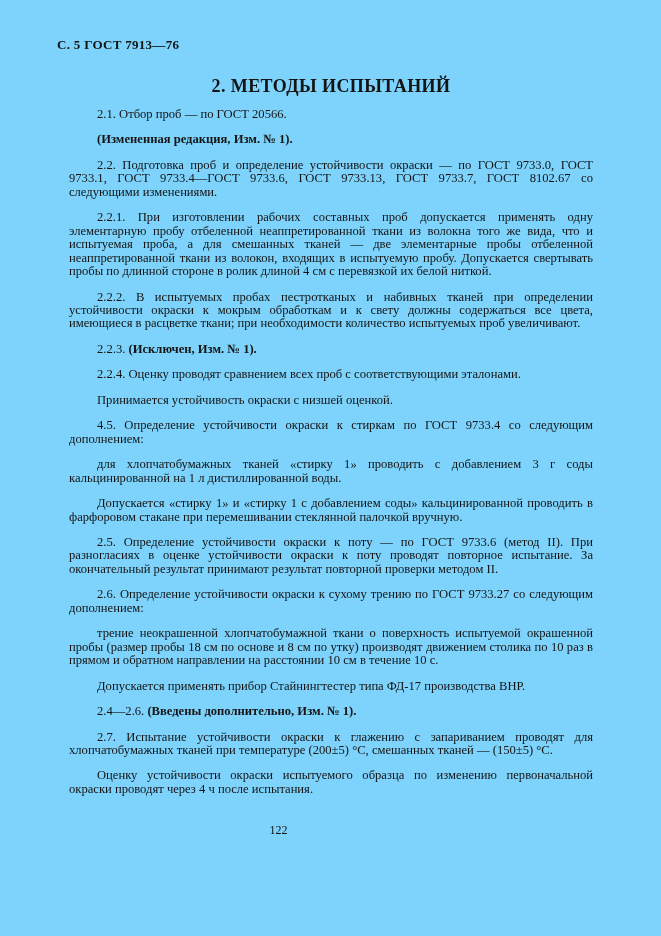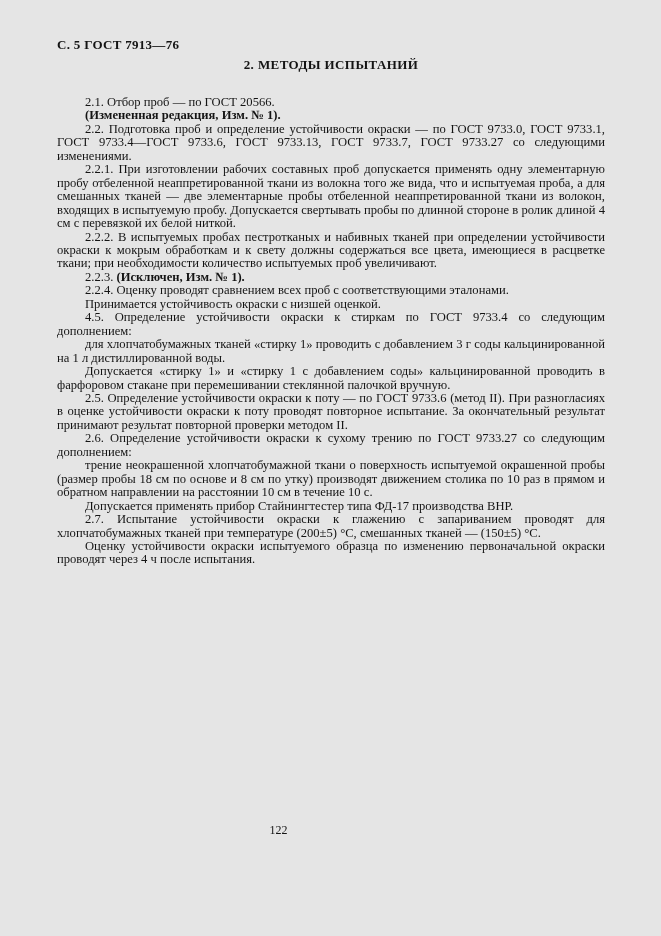--- a/index.html
+++ b/index.html
@@ -4,53 +4,53 @@
 <style>
   html, body {
     margin: 0;
     padding: 0;
     background: #ffffff;
   }
   .page {
     position: relative;
     width: 661px;
     height: 936px;
-    background: #e5e5e5;
+    background: #7dd3fc;
     color: #141414;
     font-family: "Liberation Serif", "DejaVu Serif", serif;
     overflow: hidden;
   }
   .running-header {
     position: absolute;
     left: 57px;
     top: 37px;
     font-size: 13px;
     font-weight: bold;
     letter-spacing: 0.3px;
     white-space: nowrap;
   }
   .section-heading {
     position: absolute;
     left: 57px;
     width: 548px;
-    top: 57px;
+    top: 76px;
     text-align: center;
-    font-size: 13px;
+    font-size: 18px;
     font-weight: bold;
     letter-spacing: 0.4px;
     white-space: nowrap;
   }
   .doc-body {
     position: absolute;
     left: 57px;
     top: 96px;
     width: 548px;
   }
   .doc-body p {
-    margin: 0;
+    margin: 12px;
     font-size: 12.6px;
     line-height: 13.45px;
     text-align: justify;
     text-indent: 28px;
   }
   .doc-body p span.b {
     font-weight: bold;
   }
   .page-number {
     position: absolute;
@@ -65,31 +65,32 @@
 <body>
 
 <div class="page">
   <div class="running-header">С. 5 ГОСТ 7913—76</div>
 
   <div class="section-heading">2. МЕТОДЫ ИСПЫТАНИЙ</div>
 
   <div class="doc-body">
       <p><span>2.1. Отбор проб — по ГОСТ 20566.</span></p>
       <p><span class="b">(Измененная редакция, Изм. № 1).</span></p>
-      <p><span>2.2. Подготовка проб и определение устойчивости окраски — по ГОСТ 9733.0, ГОСТ 9733.1, ГОСТ 9733.4—ГОСТ 9733.6, ГОСТ 9733.13, ГОСТ 9733.7, ГОСТ 9733.27 со следующими изменениями.</span></p>
+      <p><span>2.2. Подготовка проб и определение устойчивости окраски — по ГОСТ 9733.0, ГОСТ 9733.1, ГОСТ 9733.4—ГОСТ 9733.6, ГОСТ 9733.13, ГОСТ 9733.7, ГОСТ 8102.67 со следующими изменениями.</span></p>
       <p><span>2.2.1. При изготовлении рабочих составных проб допускается применять одну элементарную пробу отбеленной неаппретированной ткани из волокна того же вида, что и испытуемая проба, а для смешанных тканей — две элементарные пробы отбеленной неаппретированной ткани из волокон, входящих в испытуемую пробу. Допускается свертывать пробы по длинной стороне в ролик длиной 4 см с перевязкой их белой ниткой.</span></p>
       <p><span>2.2.2. В испытуемых пробах пестротканых и набивных тканей при определении устойчивости окраски к мокрым обработкам и к свету должны содержаться все цвета, имеющиеся в расцветке ткани; при необходимости количество испытуемых проб увеличивают.</span></p>
       <p><span>2.2.3. </span><span class="b">(Исключен, Изм. № 1).</span></p>
       <p><span>2.2.4. Оценку проводят сравнением всех проб с соответствующими эталонами.</span></p>
       <p><span>Принимается устойчивость окраски с низшей оценкой.</span></p>
       <p><span>4.5. Определение устойчивости окраски к стиркам по ГОСТ 9733.4 со следующим дополнением:</span></p>
       <p><span>для хлопчатобумажных тканей «стирку 1» проводить с добавлением 3 г соды кальцинированной на 1 л дистиллированной воды.</span></p>
       <p><span>Допускается «стирку 1» и «стирку 1 с добавлением соды» кальцинированной проводить в фарфоровом стакане при перемешивании стеклянной палочкой вручную.</span></p>
       <p><span>2.5. Определение устойчивости окраски к поту — по ГОСТ 9733.6 (метод II). При разногласиях в оценке устойчивости окраски к поту проводят повторное испытание. За окончательный результат принимают результат повторной проверки методом II.</span></p>
       <p><span>2.6. Определение устойчивости окраски к сухому трению по ГОСТ 9733.27 со следующим дополнением:</span></p>
       <p><span>трение неокрашенной хлопчатобумажной ткани о поверхность испытуемой окрашенной пробы (размер пробы 18 см по основе и 8 см по утку) производят движением столика по 10 раз в прямом и обратном направлении на расстоянии 10 см в течение 10 с.</span></p>
       <p><span>Допускается применять прибор Стайнингтестер типа ФД-17 производства ВНР.</span></p>
+      <p><span>2.4—2.6. </span><span class="b">(Введены дополнительно, Изм. № 1).</span></p>
       <p><span>2.7. Испытание устойчивости окраски к глажению с запариванием проводят для хлопчатобумажных тканей при температуре (200±5) °С, смешанных тканей — (150±5) °С.</span></p>
       <p><span>Оценку устойчивости окраски испытуемого образца по изменению первоначальной окраски проводят через 4 ч после испытания.</span></p>
     </div>
 
   <div class="page-number">122</div>
 </div>
 
 </body></html>

